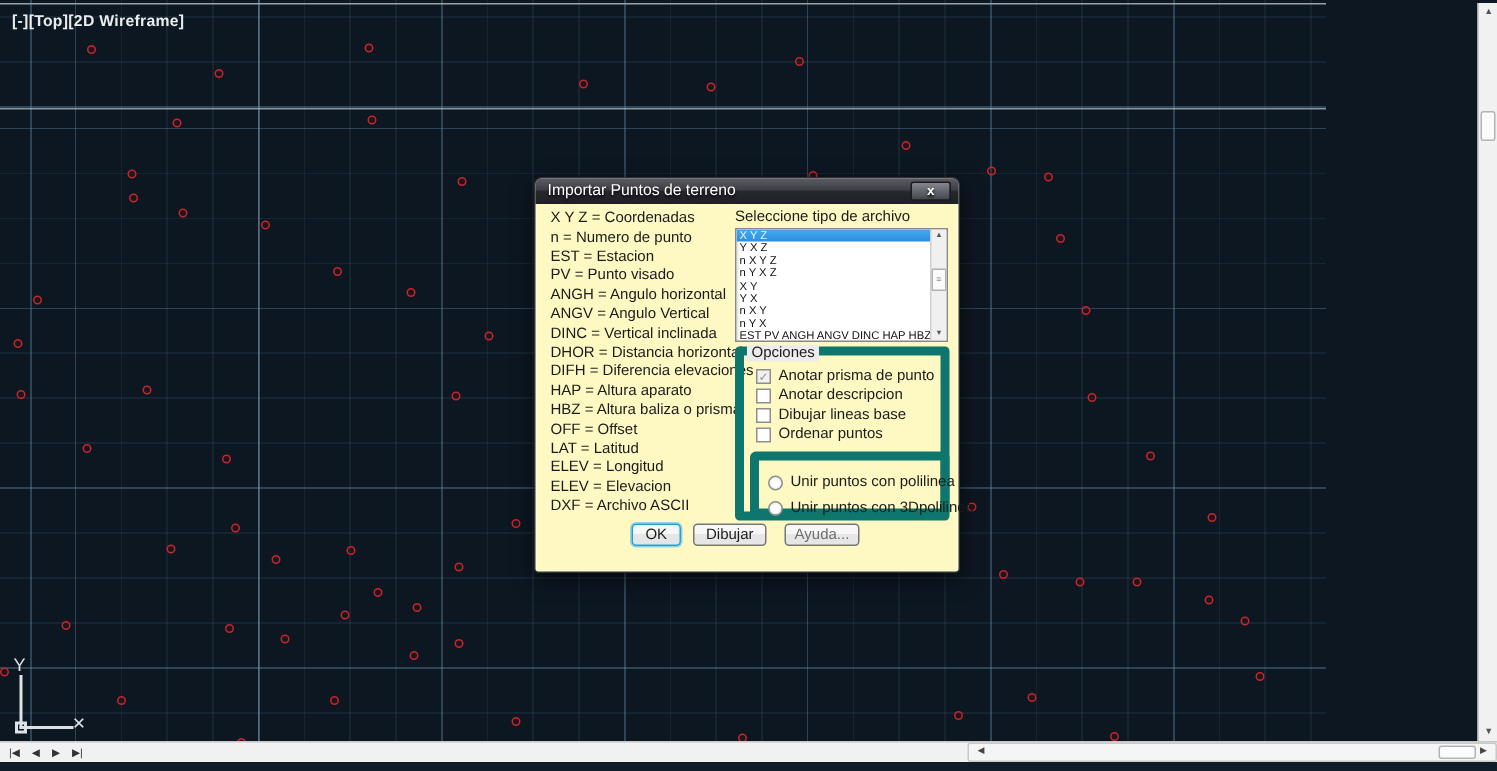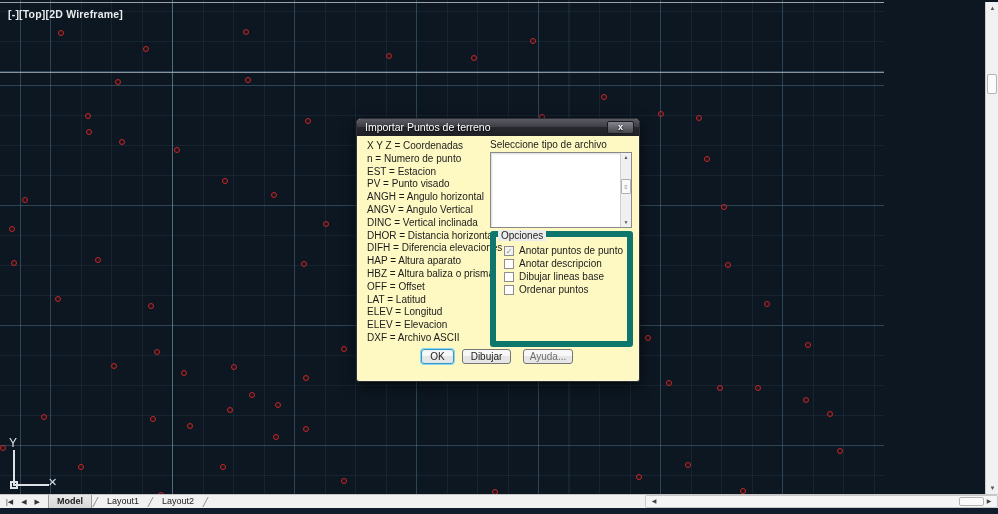--- a/index.html
+++ b/index.html
@@ -204,28 +204,20 @@
     <div class="vs-down">▼</div>
   </div>
 
   <div class="bottombar">
     <div class="tabnav" id="tabnav">
         <span class="navbtn">|◀</span>
         <span class="navbtn">◀</span>
         <span class="navbtn">▶</span>
         <span class="navbtn">▶|</span>
       </div>
-    <div class="tabs" id="tabs">
-        <span class="tab active">Model</span>
-        <span class="tabsep"></span>
-        <span class="tab">Layout1</span>
-        <span class="tabsep"></span>
-        <span class="tab">Layout2</span>
-        <span class="tabsep"></span>
-      </div>
     <div class="hscroll">
       <div class="hs-left">◀</div>
       <div class="hs-thumb"></div>
       <div class="hs-right">▶</div>
     </div>
   </div>
   <div class="statusstrip"></div>
 
   <div class="dialog">
     <div class="dlg-title">
@@ -250,48 +242,71 @@
         <div class="legend-line">OFF = Offset</div>
         <div class="legend-line">LAT = Latitud</div>
         <div class="legend-line">ELEV = Longitud</div>
         <div class="legend-line">ELEV = Elevacion</div>
         <div class="legend-line">DXF = Archivo ASCII</div>
       </div>
 
     <div class="rightcol">
       <div class="lb-label">Seleccione tipo de archivo</div>
       <div class="listbox">
+        <div class="lb-items" id="lb-items">
+            <div class="lb-row sel">X Y Z</div>
+            <div class="lb-row">Y X Z</div>
+            <div class="lb-row">n X Y Z</div>
+            <div class="lb-row">n Y X Z</div>
+            <div class="lb-row">X Y</div>
+            <div class="lb-row">Y X</div>
+            <div class="lb-row">n X Y</div>
+            <div class="lb-row">n Y X</div>
+            <div class="lb-row">EST PV ANGH ANGV DINC HAP HBZ</div>
+          </div>
         <div class="lb-scroll">
           <div class="lbs-up">▲</div>
           <div class="lbs-thumb">≡</div>
           <div class="lbs-down">▼</div>
         </div>
       </div>
     </div>
 
     <div class="groupbox gb-opts">
       <span class="gb-label">Opciones</span>
       <div class="checks" id="checks">
           <div class="chk-row">
             <span class="chk-box checked disabled">✓</span>
-            <span class="chk-label">Anotar puntos de punto</span>
+            <span class="chk-label">Anotar prisma de punto</span>
           </div>
           <div class="chk-row">
             <span class="chk-box"></span>
             <span class="chk-label">Anotar descripcion</span>
           </div>
           <div class="chk-row">
             <span class="chk-box"></span>
             <span class="chk-label">Dibujar lineas base</span>
           </div>
           <div class="chk-row">
             <span class="chk-box"></span>
             <span class="chk-label">Ordenar puntos</span>
           </div>
         </div>
+      <div class="groupbox gb-join">
+        <div class="radios" id="radios">
+            <div class="rad-row">
+              <span class="rad-dot"></span>
+              <span class="rad-label">Unir puntos con polilinea</span>
+            </div>
+            <div class="rad-row">
+              <span class="rad-dot"></span>
+              <span class="rad-label">Unir puntos con 3Dpolilinea</span>
+            </div>
+          </div>
+      </div>
     </div>
 
     <div class="btnrow">
       <button class="btn btn-ok">OK</button>
       <button class="btn btn-cancel">Dibujar</button>
       <button class="btn btn-help">Ayuda...</button>
     </div>
   </div>
 
 </div>

